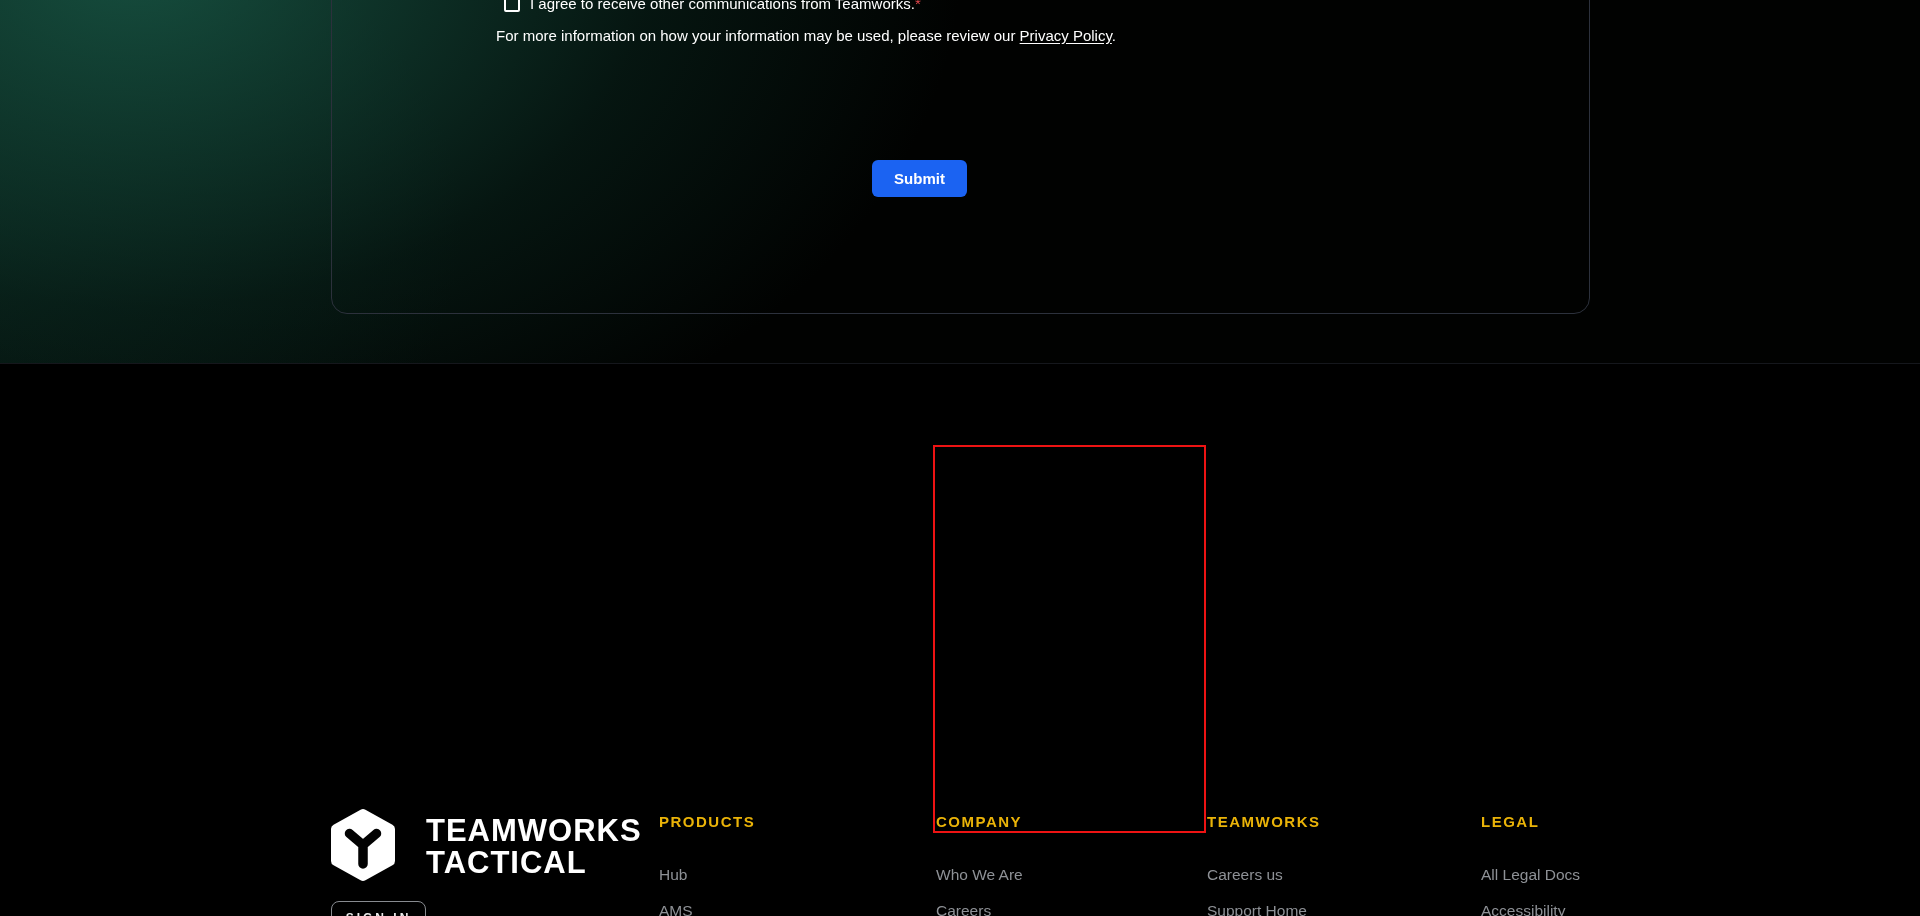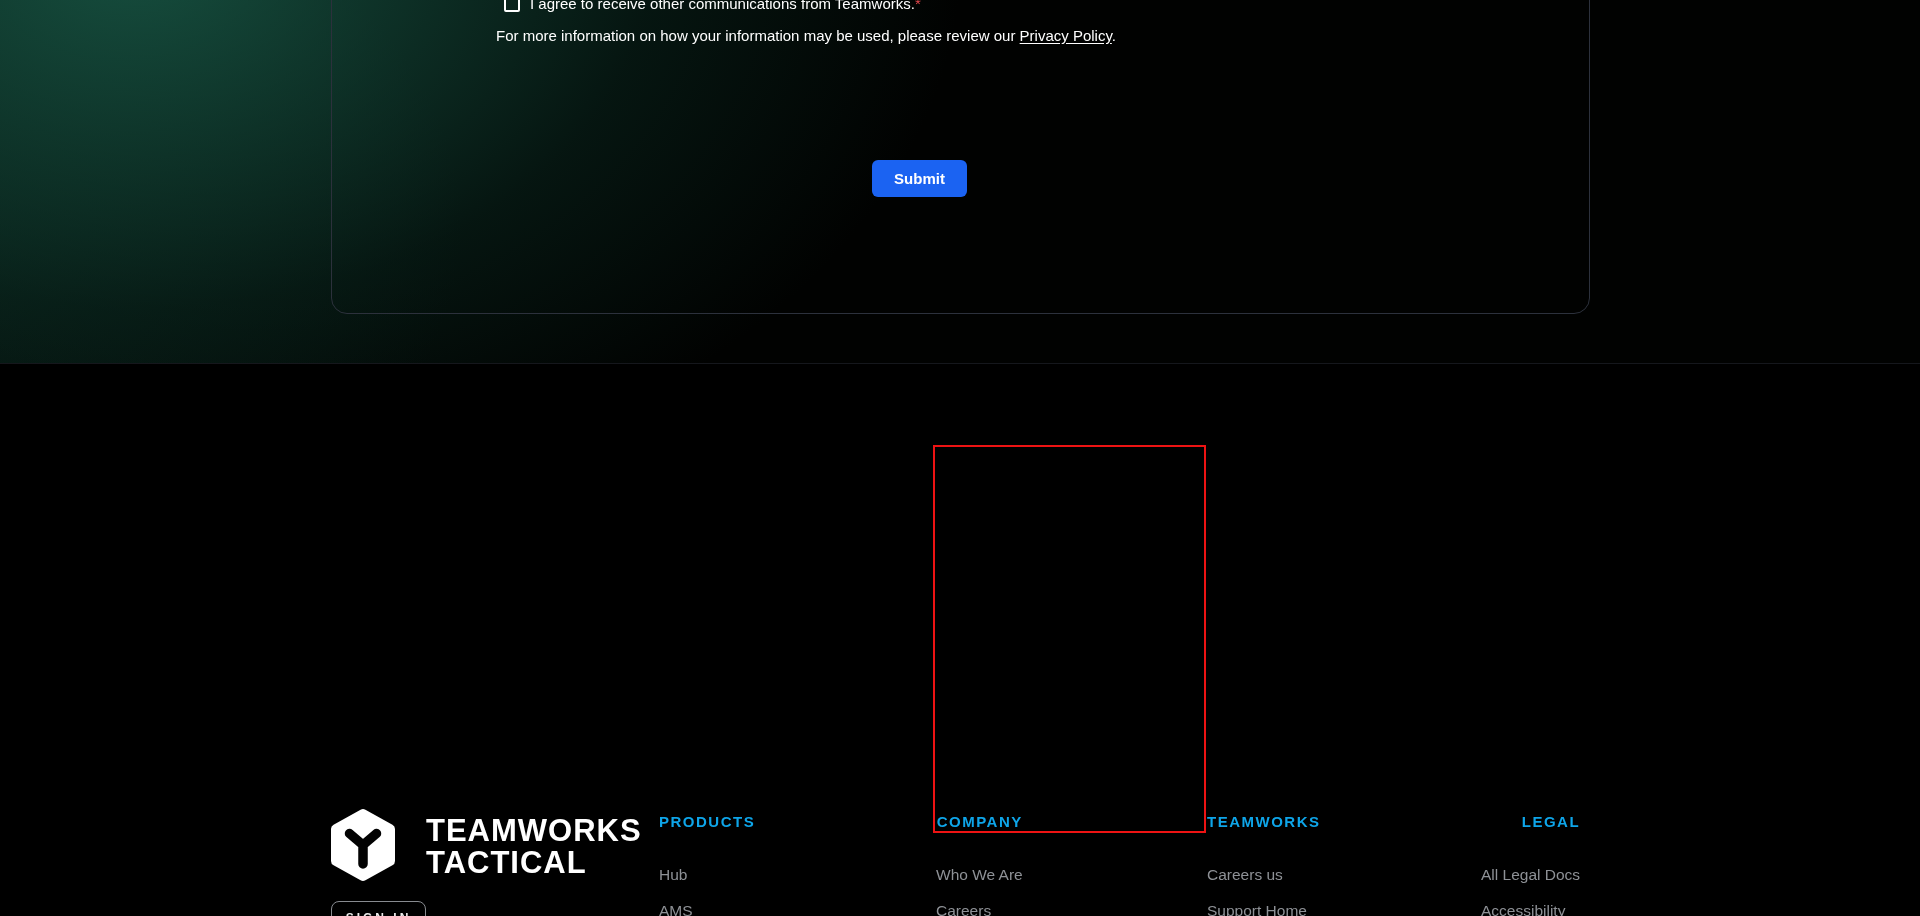--- a/index.html
+++ b/index.html
@@ -29,21 +29,21 @@
   
   .footer{position:absolute;left:0;top:364px;width:1920px;height:552px;background:#000;}
   .logo{position:absolute;left:330px;top:444px;display:flex;gap:30px;align-items:center;cursor:pointer;}
   .brand-text{font-size:31px;font-weight:800;letter-spacing:1px;line-height:32px;color:#fff;margin-top:3px;}
   .signin-btn{position:absolute;left:331px;top:537px;width:95px;height:33px;display:flex;align-items:center;
     justify-content:center;background:transparent;border:1px solid #888b90;border-radius:8px;color:#ececec;
     font-size:12px;font-weight:700;letter-spacing:3px;font-family:inherit;cursor:pointer;box-sizing:border-box;}
 
   .col{position:absolute;top:449px;}
   .c0{left:659px}.c1{left:936px}.c2{left:1207px}.c3{left:1481px}
-  .col-title{font-size:15px;font-weight:700;letter-spacing:1.5px;color:#0ea5e9;text-align:right;}
+  .col-title{font-size:15px;font-weight:700;letter-spacing:1.5px;color:#eab308;}
   .col-links{margin-top:27px;}
   .flink{display:block;line-height:36px;font-size:15.5px;color:#8e9196;text-decoration:none;cursor:pointer;}
 
   .annotation-box{position:absolute;left:933px;top:445px;width:273px;height:388px;
     border:2px solid var(--annotation-red,#ee1313);box-sizing:border-box;pointer-events:none;}
 </style>
 </head>
 <body>
 
 <div class="page">

